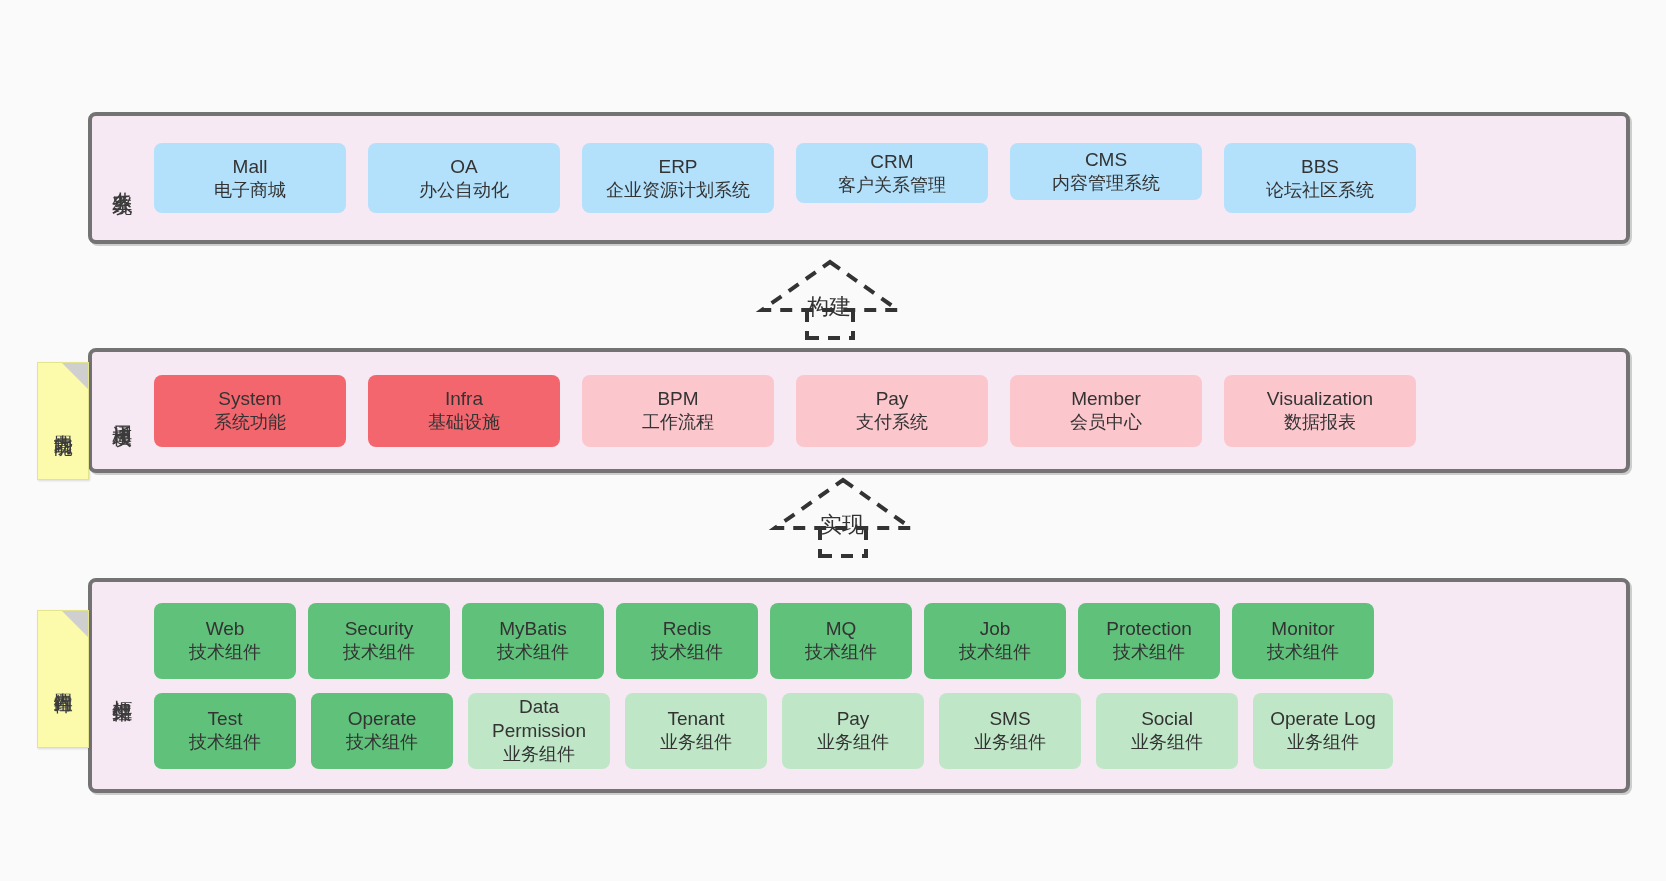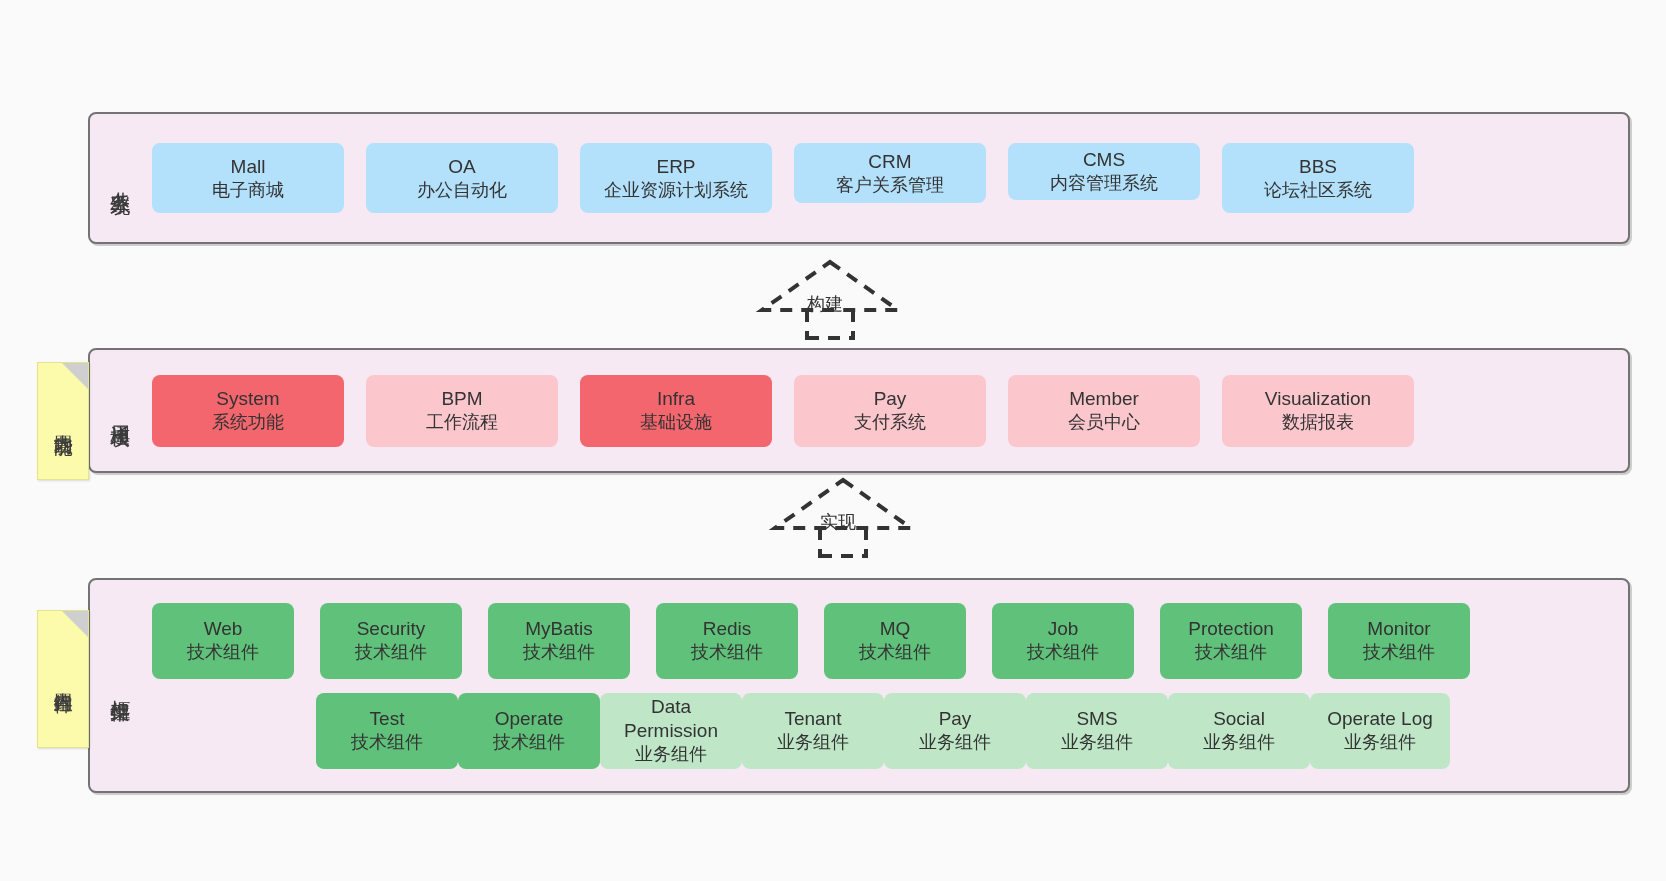--- a/index.html
+++ b/index.html
@@ -19,21 +19,21 @@
   .canvas {
     position: absolute;
     inset: 0;
   }
 
   
   .layer {
     position: absolute;
     box-sizing: border-box;
     background: #f7e9f3;
-    border: 2px solid #737373;
+    border: 4px solid #737373;
     border-radius: 8px;
     box-shadow: 2px 2px 0 rgba(0,0,0,0.18);
     display: flex;
     align-items: center;
   }
   .layer-title {
     width: 44px;
     flex: 0 0 44px;
     font-size: 20px;
     line-height: 1.18;
@@ -110,21 +110,21 @@
     border-left: 26px solid transparent;
   }
 
   
   .arrow {
     position: absolute;
   }
   .arrow svg { display: block; }
   .arrow-label {
     position: absolute;
-    font-size: 18px;
+    font-size: 22px;
     color: #333333;
     background: transparent;
     white-space: nowrap;
   }
 </style>
 </head>
 <body>
 
 <div class="canvas">
 
@@ -171,27 +171,27 @@
   </div>
 
   <div class="layer" id="layer-common" style="left:88px; top:348px; width:1542px; height:125px;">
     <div class="layer-title">通用模块</div>
     <div class="layer-body">
       <div class="row">
         <div class="node red" style="width:192px;height:72px;">
           <span class="n-title">System</span>
           <span class="n-sub">系统功能</span>
         </div>
+        <div class="node red" style="width:192px;height:72px;">
+          <span class="n-title">Infra</span>
+          <span class="n-sub">基础设施</span>
+        </div>
         <div class="node pink" style="width:192px;height:72px;">
           <span class="n-title">BPM</span>
           <span class="n-sub">工作流程</span>
-        </div>
-        <div class="node red" style="width:192px;height:72px;">
-          <span class="n-title">Infra</span>
-          <span class="n-sub">基础设施</span>
         </div>
         <div class="node pink" style="width:192px;height:72px;">
           <span class="n-title">Pay</span>
           <span class="n-sub">支付系统</span>
         </div>
         <div class="node pink" style="width:192px;height:72px;">
           <span class="n-title">Member</span>
           <span class="n-sub">会员中心</span>
         </div>
         <div class="node pink" style="width:192px;height:72px;">
@@ -212,21 +212,21 @@
       <path d="M75 4 L143 52 L7 52 Z" fill="#fafafa" stroke="#333333" stroke-width="4" stroke-dasharray="12 9" stroke-linejoin="miter"></path>
       <path d="M52 52 L52 82 M98 52 L98 82 M52 80 L98 80" fill="none" stroke="#333333" stroke-width="4" stroke-dasharray="12 9"></path>
     </svg>
     <span class="arrow-label" style="left:52px; top:34px;">实现</span>
   </div>
 
   <div class="layer" id="layer-framework" style="left:88px; top:578px; width:1542px; height:215px;">
     <div class="layer-title">框架组件</div>
     <div class="layer-body">
 
-      <div class="row" style="gap:26px;">
+      <div class="row" style="gap:12px;">
         <div class="node green" style="width:142px;height:76px;">
           <span class="n-title">Web</span>
           <span class="n-sub">技术组件</span>
         </div>
         <div class="node green" style="width:142px;height:76px;">
           <span class="n-title">Security</span>
           <span class="n-sub">技术组件</span>
         </div>
         <div class="node green" style="width:142px;height:76px;">
           <span class="n-title">MyBatis</span>
@@ -247,21 +247,21 @@
         <div class="node green" style="width:142px;height:76px;">
           <span class="n-title">Protection</span>
           <span class="n-sub">技术组件</span>
         </div>
         <div class="node green" style="width:142px;height:76px;">
           <span class="n-title">Monitor</span>
           <span class="n-sub">技术组件</span>
         </div>
       </div>
 
-      <div class="row" style="gap:0;justify-content:center;">
+      <div class="row" style="gap:15px;">
         <div class="node green" style="width:142px;height:76px;">
           <span class="n-title">Test</span>
           <span class="n-sub">技术组件</span>
         </div>
         <div class="node green" style="width:142px;height:76px;">
           <span class="n-title">Operate</span>
           <span class="n-sub">技术组件</span>
         </div>
         <div class="node green-light" style="width:142px;height:76px;">
           <span class="n-title">Data Permission</span>

